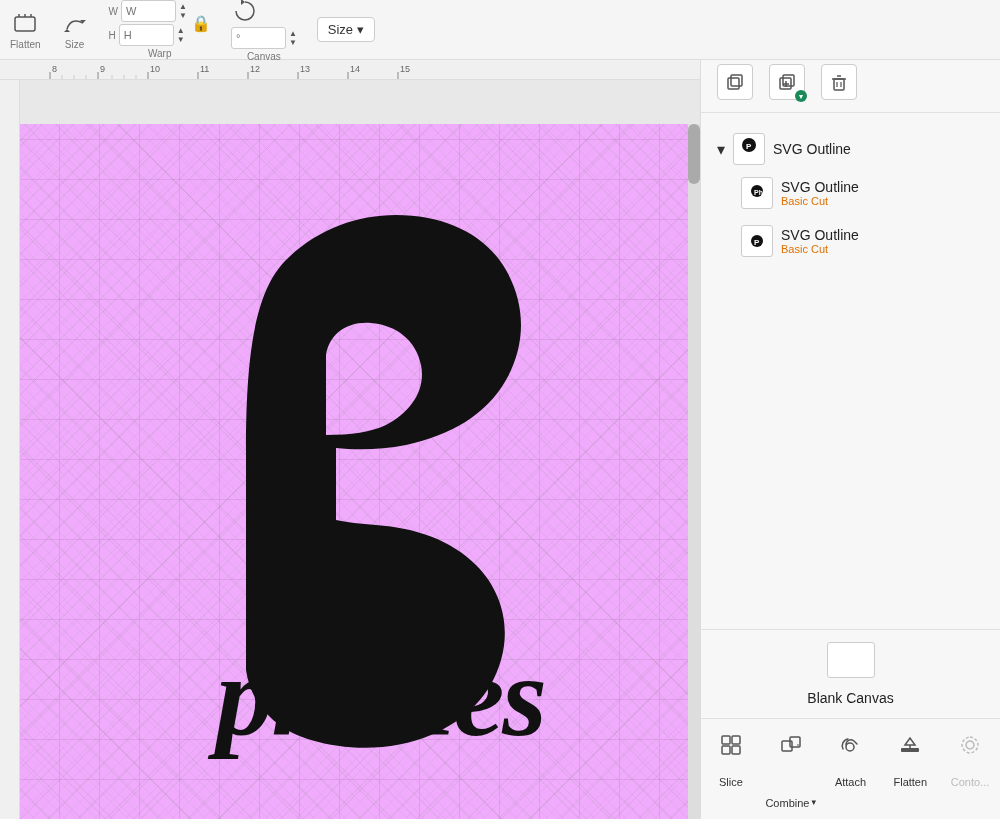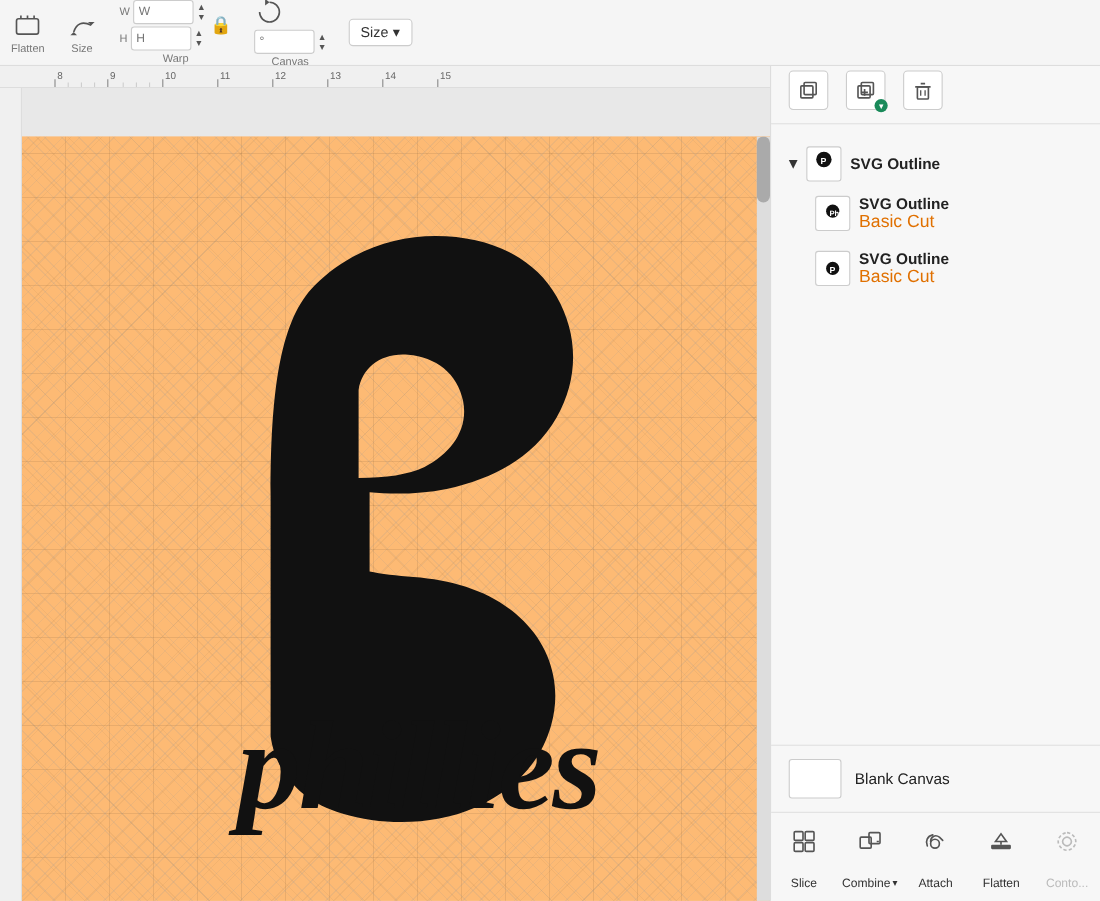--- a/index.html
+++ b/index.html
@@ -88,21 +88,21 @@
       background: #f0f0f0;
       border-right: 1px solid #ddd;
       z-index: 9;
     }
 
     
     #canvas-area {
       position: absolute;
       top: 80px; left: 20px; right: 300px;
       bottom: 0;
-      background: #fdba74;
+      background: #f0abfc;
       overflow: hidden;
       margin-top: 44px;
     }
     .canvas-grid {
       position: absolute;
       top: 0; left: 0; right: 0; bottom: 0;
       background-image:
         repeating-linear-gradient(0deg, transparent, transparent 39px, rgba(0,0,0,0.08) 39px, rgba(0,0,0,0.08) 40px),
         repeating-linear-gradient(90deg, transparent, transparent 39px, rgba(0,0,0,0.08) 39px, rgba(0,0,0,0.08) 40px),
         repeating-linear-gradient(45deg, rgba(0,0,0,0.04) 0px, rgba(0,0,0,0.04) 1px, transparent 1px, transparent 20px),
@@ -223,45 +223,46 @@
       display: flex;
       align-items: center;
       justify-content: center;
       overflow: hidden;
     }
     .layer-info {
       flex: 1;
     }
     .layer-name {
       font-size: 14px;
-      font-weight: 700;
+      font-weight: 400;
       color: #222;
     }
     .layer-subname {
-      font-size: 16px;
+      font-size: 11px;
       color: #e07000;
     }
     .layer-children {
       padding-left: 24px;
     }
     .layer-item {
       display: flex;
       align-items: center;
       gap: 8px;
       padding: 8px 0;
       cursor: pointer;
     }
 
     
     #blank-canvas-section {
       padding: 12px 16px;
       border-top: 1px solid #e0e0e0;
       display: flex;
       align-items: center;
       gap: 12px;
+      flex-direction: column;
     }
     .blank-canvas-thumb {
       width: 48px;
       height: 36px;
       border: 1px solid #ccc;
       background: #fff;
       border-radius: 3px;
     }
     .blank-canvas-label {
       font-size: 14px;
@@ -585,21 +586,21 @@
     </div>
 
     <div class="action-btn">
       <span class="icon">
         <svg width="24" height="24" viewBox="0 0 24 24">
           <rect x="3" y="8" width="10" height="10" rx="1" fill="none" stroke="#555" stroke-width="1.5"></rect>
           <rect x="11" y="4" width="10" height="10" rx="1" fill="none" stroke="#555" stroke-width="1.5"></rect>
           <line x1="18" y1="12" x2="21" y2="12" stroke="#555" stroke-width="1.2" stroke-dasharray="2,1"></line>
         </svg>
       </span>
-      <div style="display:flex;align-items:flex-start;gap:2px;">
+      <div style="display:flex;align-items:flex-start;gap:2px;margin-top:21px;">
         <span>Combine</span>
         <span style="font-size:9px;">▾</span>
       </div>
     </div>
 
     <div class="action-btn">
       <span class="icon">
         <svg width="24" height="24" viewBox="0 0 24 24">
           <path d="M8 12 C8 8 12 5 16 8 L19 11" fill="none" stroke="#555" stroke-width="1.5" stroke-linecap="round"></path>
           <path d="M5 16 C3 12 5 7 10 6" fill="none" stroke="#555" stroke-width="1.5" stroke-linecap="round"></path>

